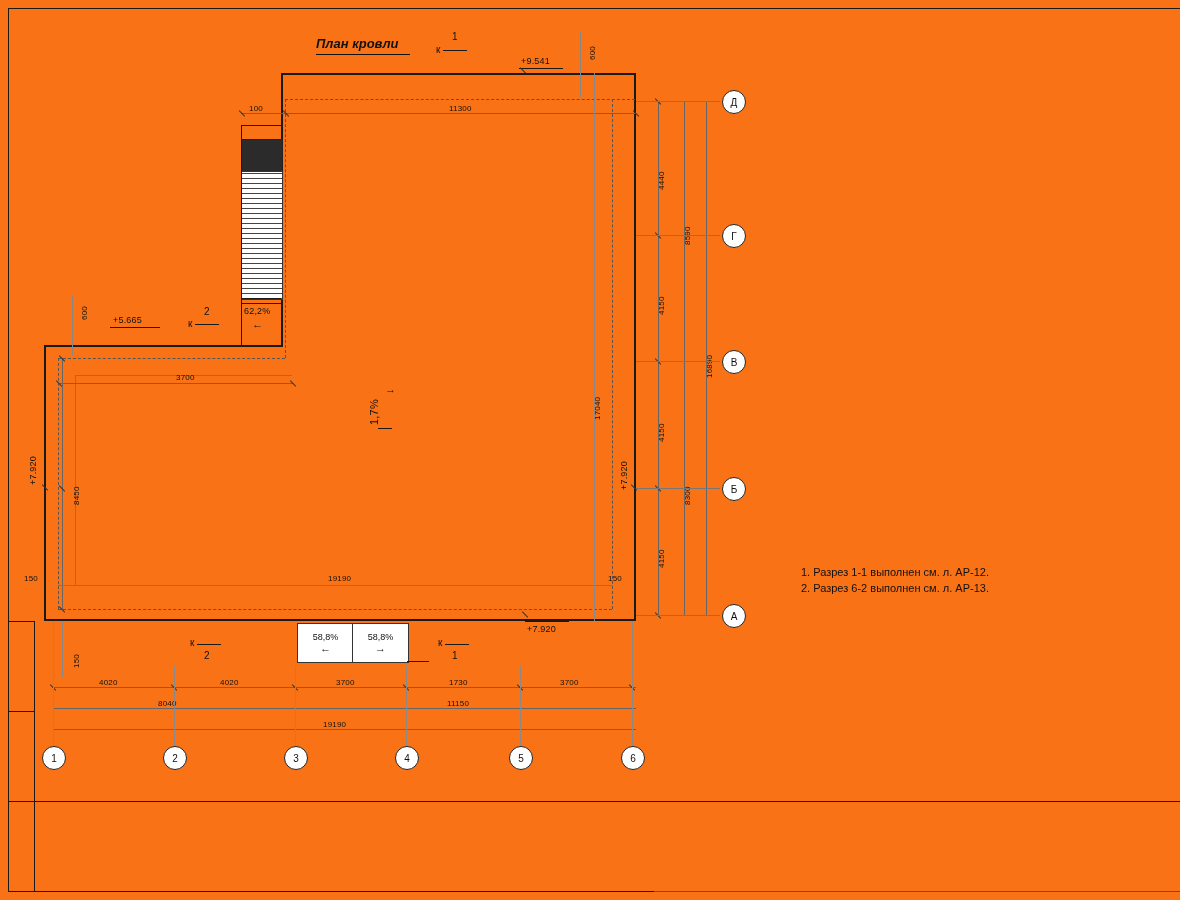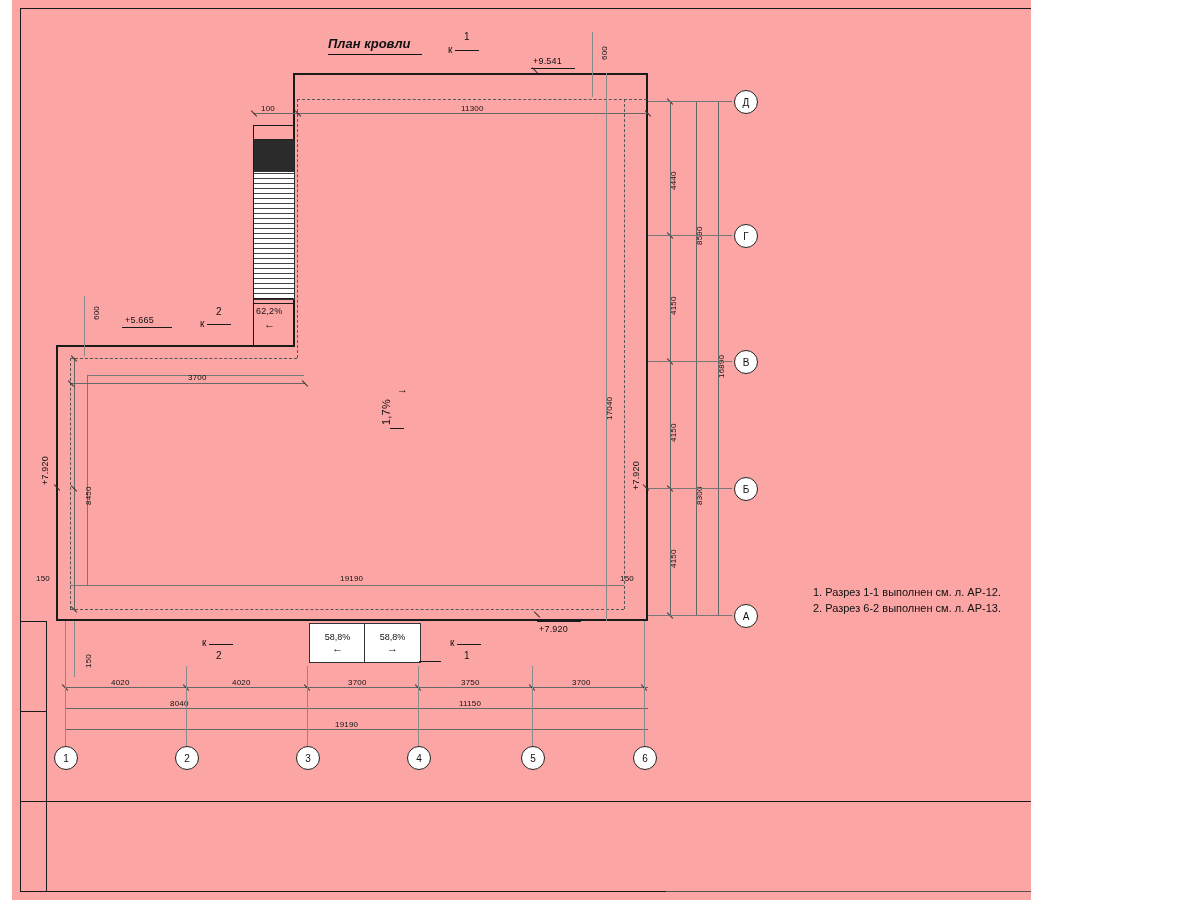--- a/index.html
+++ b/index.html
@@ -5,25 +5,24 @@
   html, body {
     margin: 0;
     padding: 0;
     background: #ffffff;
   }
   body {
     font-family: "Liberation Sans", sans-serif;
   }
   #sheet {
     position: relative;
-    width: 1019px;
+    width: 1180px;
     height: 900px;
-    background: #fca5a5;
+    background: #f97316;
     overflow: hidden;
-    margin-left: 12px;
   }
   .ln {
     position: absolute;
     background: #1a1a1a;
   }
   .h { height: 1px; }
   .v { width: 1px; }
   .thin { background: #4a4a4a; }
   .vthin { background: #8a8a8a; }
   .dash-h {
@@ -297,39 +296,39 @@
   <div class="tick" style="left:49px; top:687px;"></div>
   <div class="tick" style="left:170px; top:687px;"></div>
   <div class="tick" style="left:291px; top:687px;"></div>
   <div class="tick" style="left:402px; top:687px;"></div>
   <div class="tick" style="left:516px; top:687px;"></div>
   <div class="tick" style="left:628px; top:687px;"></div>
 
   <div class="txt sm" style="left:99px; top:678px;">4020</div>
   <div class="txt sm" style="left:220px; top:678px;">4020</div>
   <div class="txt sm" style="left:336px; top:678px;">3700</div>
-  <div class="txt sm" style="left:449px; top:678px;">3750</div>
+  <div class="txt sm" style="left:449px; top:678px;">1730</div>
   <div class="txt sm" style="left:560px; top:678px;">3700</div>
 
   <div class="txt sm" style="left:158px; top:699px;">8040</div>
   <div class="txt sm" style="left:447px; top:699px;">11150</div>
   <div class="txt sm" style="left:323px; top:720px;">19190</div>
 
   <div class="ln v vthin" style="left:53px; top:621px; height:125px;"></div>
   <div class="ln v vthin" style="left:174px; top:666px; height:80px;"></div>
   <div class="ln v vthin" style="left:295px; top:666px; height:80px;"></div>
   <div class="ln v vthin" style="left:406px; top:666px; height:80px;"></div>
   <div class="ln v vthin" style="left:520px; top:666px; height:80px;"></div>
   <div class="ln v vthin" style="left:632px; top:621px; height:125px;"></div>
 
   <div class="circ" style="left:42px; top:746px;">1</div>
   <div class="circ" style="left:163px; top:746px;">2</div>
   <div class="circ" style="left:284px; top:746px;">3</div>
   <div class="circ" style="left:395px; top:746px;">4</div>
   <div class="circ" style="left:509px; top:746px;">5</div>
   <div class="circ" style="left:621px; top:746px;">6</div>
 
-  <div class="notes" style="left:801px; top:584px;">
+  <div class="notes" style="left:801px; top:564px;">
     <div>1. Разрез 1-1 выполнен см. л. АР-12.</div>
     <div>2. Разрез 6-2 выполнен см. л. АР-13.</div>
   </div>
 
 </div>
 
 </body></html>

